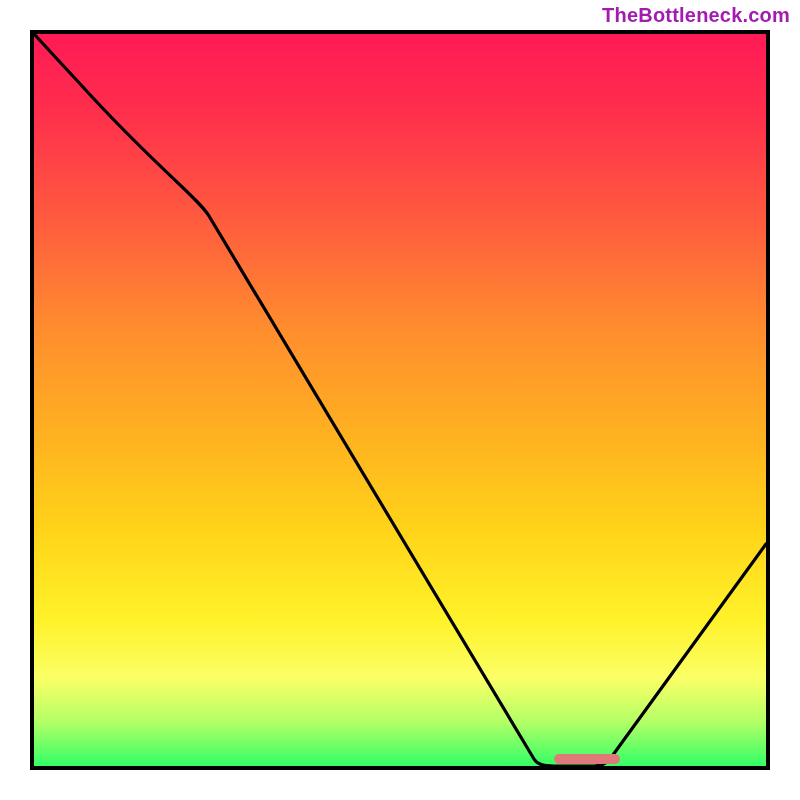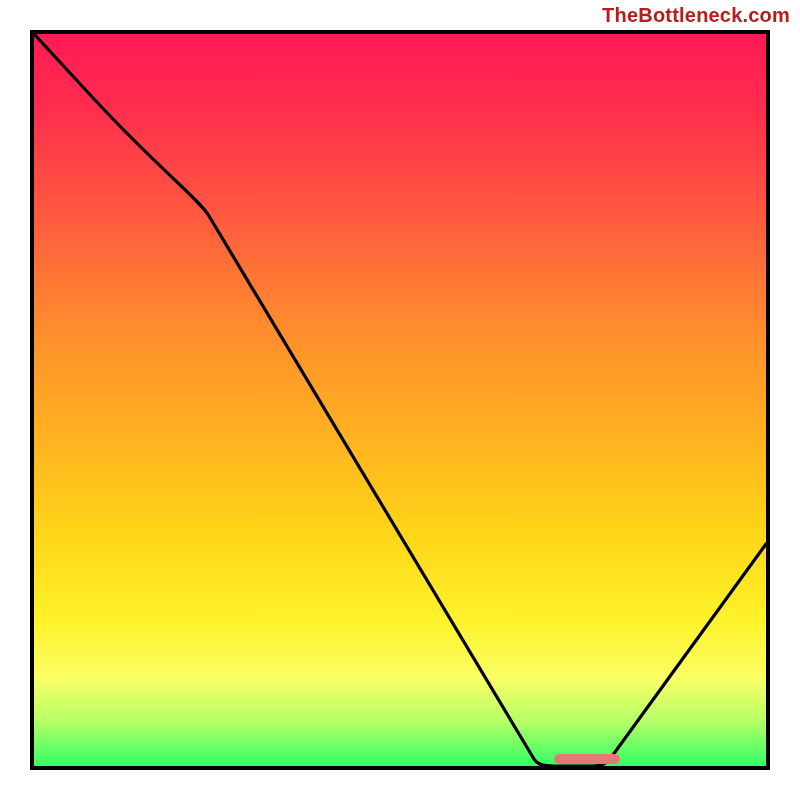--- a/index.html
+++ b/index.html
@@ -15,21 +15,21 @@
     position: relative;
     width: 800px;
     height: 800px;
   }
   .watermark {
     position: absolute;
     top: 4px;
     right: 10px;
     font-size: 20px;
     font-weight: 600;
-    color: #b91c1c;
+    color: #a21caf;
     letter-spacing: 0.2px;
     z-index: 10;
   }
   .plot-area {
     position: absolute;
     left: 30px;
     top: 30px;
     width: 740px;
     height: 740px;
     border: 4px solid #000;

